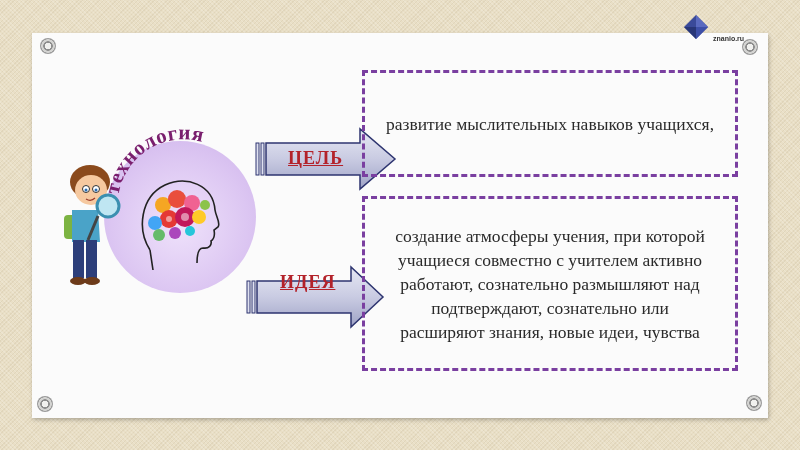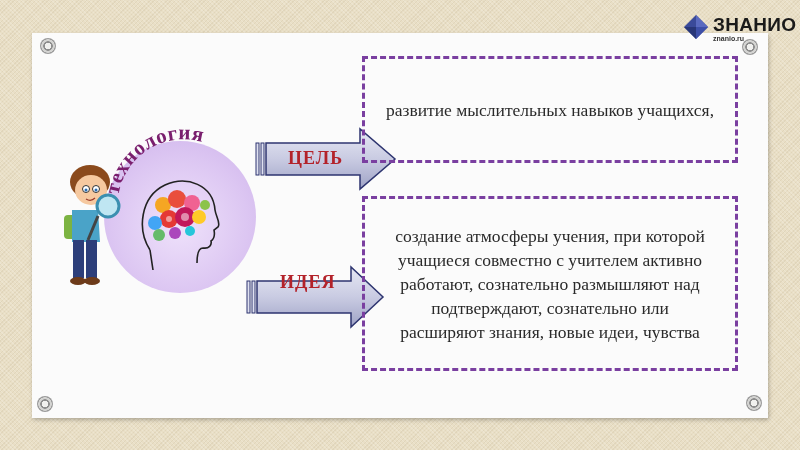--- a/index.html
+++ b/index.html
@@ -35,21 +35,21 @@
     font-size:7px; font-weight:bold; color:#333;
   }
   .circle {
     position:absolute; left:104px; top:141px; width:152px; height:152px; border-radius:50%;
     background: radial-gradient(circle at 50% 55%, #efe2fb 0%, #dcc6f2 60%, #cdb2ea 100%);
   }
   .arc-text { position:absolute; left:96px; top:120px; width:170px; height:110px; }
   .arrow { position:absolute; }
   .arrow-label {
     position:absolute; font-family:"Liberation Serif", serif; font-weight:bold;
-    color:#b3222a; font-size:18px; letter-spacing:1px;
+    color:#b3222a; font-size:18px; letter-spacing:1px;text-decoration:underline;
   }
   .box {
     position:absolute; border:3px dashed #7a3fa0; background:transparent;
     box-sizing:border-box; display:flex; align-items:center; justify-content:center;
     text-align:center; color:#2a2a2a; font-size:17.5px; line-height:24px;
   }
   .box span { display:block; }
 </style>
 </head>
 <body>
@@ -61,21 +61,20 @@
 <div class="grommet" style="left:37px;top:396px;"></div>
 <div class="grommet" style="left:746px;top:395px;"></div>
 
 <div class="logo">
   <svg class="logo-diamond" viewBox="0 0 24 24">
     <polygon points="12,0 24,12 12,24 0,12" fill="#3a4a9a"></polygon>
     <polygon points="12,0 24,12 12,12" fill="#5a6ac0"></polygon>
     <polygon points="0,12 12,12 12,24" fill="#283678"></polygon>
     <polygon points="12,12 24,12 12,24" fill="#3d4fa8"></polygon>
   </svg>
-  <div class="logo-title">ЗНАНИО</div>
   <div class="logo-sub">znanio.ru</div>
 </div>
 
 <div class="circle"></div>
 
 <svg class="arc-text" viewBox="0 0 170 110">
   <defs>
     <path id="arcPath" d="M 22,78 A 66,66 0 0 1 150,64"></path>
   </defs>
   <text font-family="Liberation Serif, serif" font-weight="bold" font-size="21" fill="#7a1f6e" letter-spacing="0.5">
@@ -125,21 +124,21 @@
       <stop offset="0.5" stop-color="#c9cbe2"></stop>
       <stop offset="1" stop-color="#9fa3c6"></stop>
     </linearGradient>
   </defs>
   <rect x="1" y="16" width="3" height="32" fill="#dfe1f0" stroke="#2e3570" stroke-width="1"></rect>
   <rect x="6" y="16" width="3" height="32" fill="#dfe1f0" stroke="#2e3570" stroke-width="1"></rect>
   <path d="M11,16 L105,16 L105,2 L140,32 L105,62 L105,48 L11,48 Z" fill="url(#ag1)" stroke="#2e3570" stroke-width="1.5"></path>
 </svg>
 <div class="arrow-label" style="left:288px;top:148px;">ЦЕЛЬ</div>
 
-<div class="box" style="left:362px;top:56px;width:376px;height:107px;">
+<div class="box" style="left:362px;top:70px;width:376px;height:107px;">
   <div>
     <span>развитие мыслительных навыков учащихся,</span>
   </div>
 </div>
 
 <svg class="arrow" style="left:246px;top:265px;width:145px;height:64px" viewBox="0 0 145 64">
   <defs>
     <linearGradient id="ag2" x1="0" y1="0" x2="0" y2="1">
       <stop offset="0" stop-color="#e6e8f4"></stop>
       <stop offset="0.5" stop-color="#c9cbe2"></stop>

